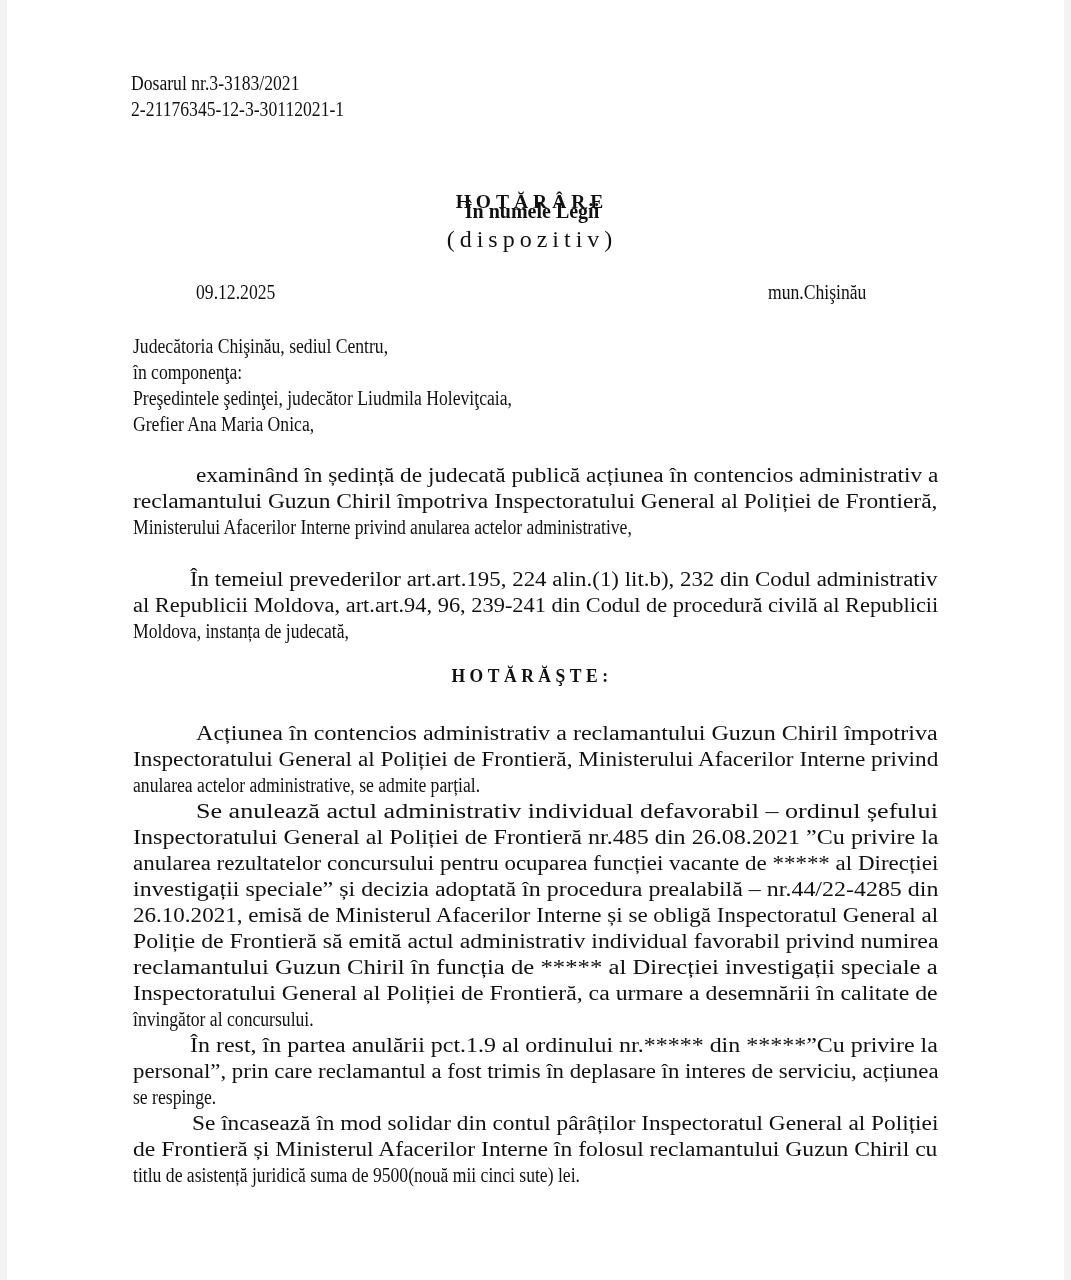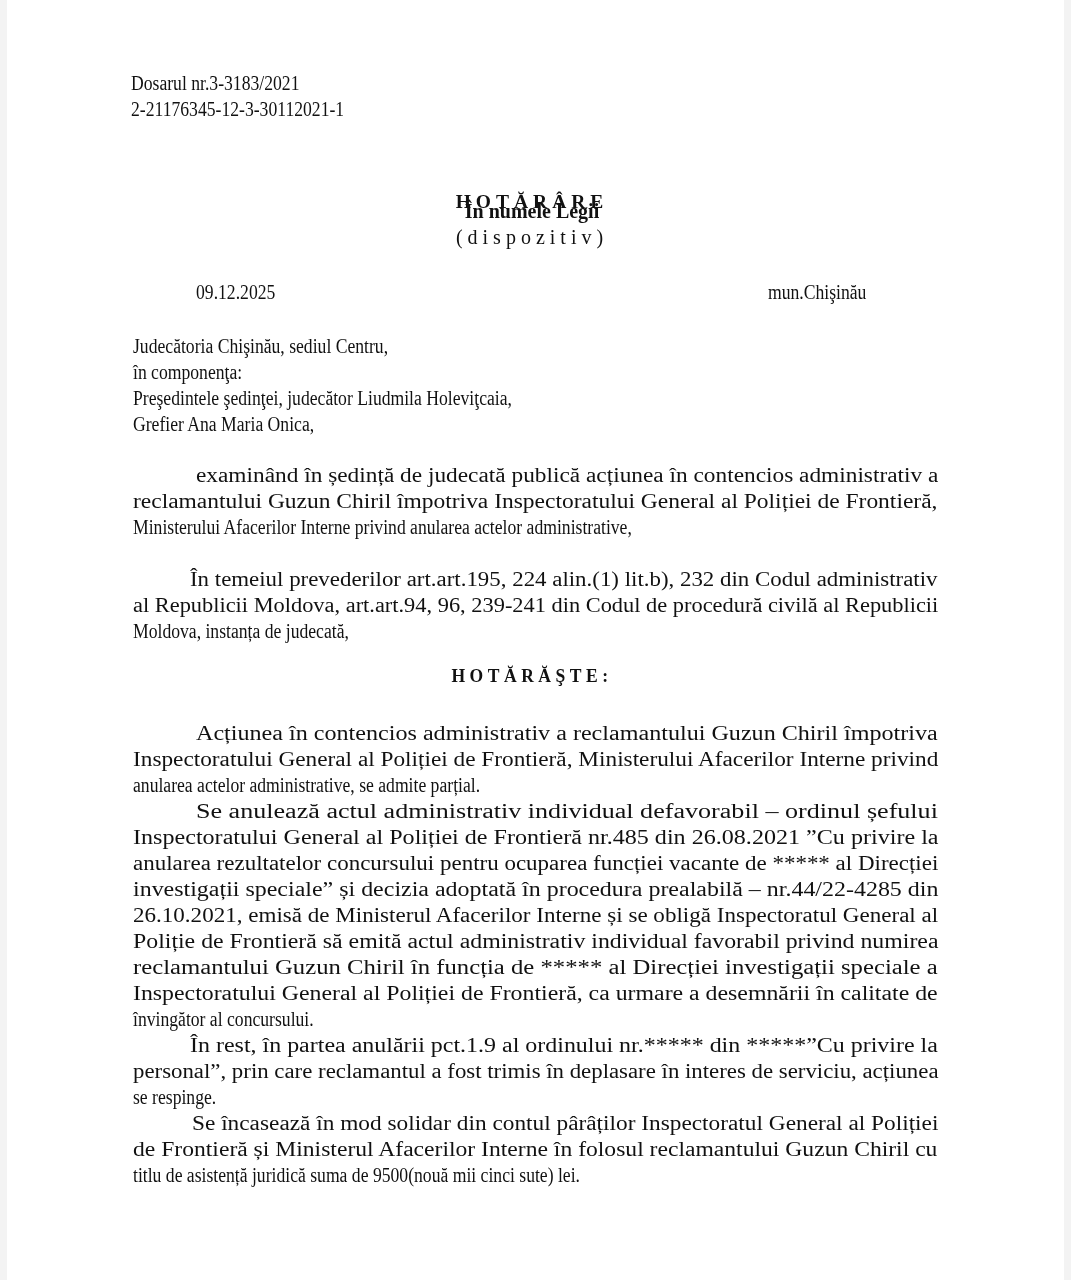--- a/index.html
+++ b/index.html
@@ -49,21 +49,21 @@
       text-align: center;
       font-weight: bold;
       font-size: 20px;
       font-family: Liberation Serif, serif;
     }
     .dispozitiv {
       position: absolute;
       left: 0;
       width: 1064px;
       text-align: center;
-      font-size: 20px;
+      font-size: 24px;
       letter-spacing: 5px;
     }
   </style>
 </head>
 <body>
 
 <div class="page"></div>
 
 <div class="line condensed" style="left:131px; top:70px;">Dosarul nr.3-3183/2021</div>
 <div class="line condensed" style="left:131px; top:96px;">2-21176345-12-3-30112021-1</div>

